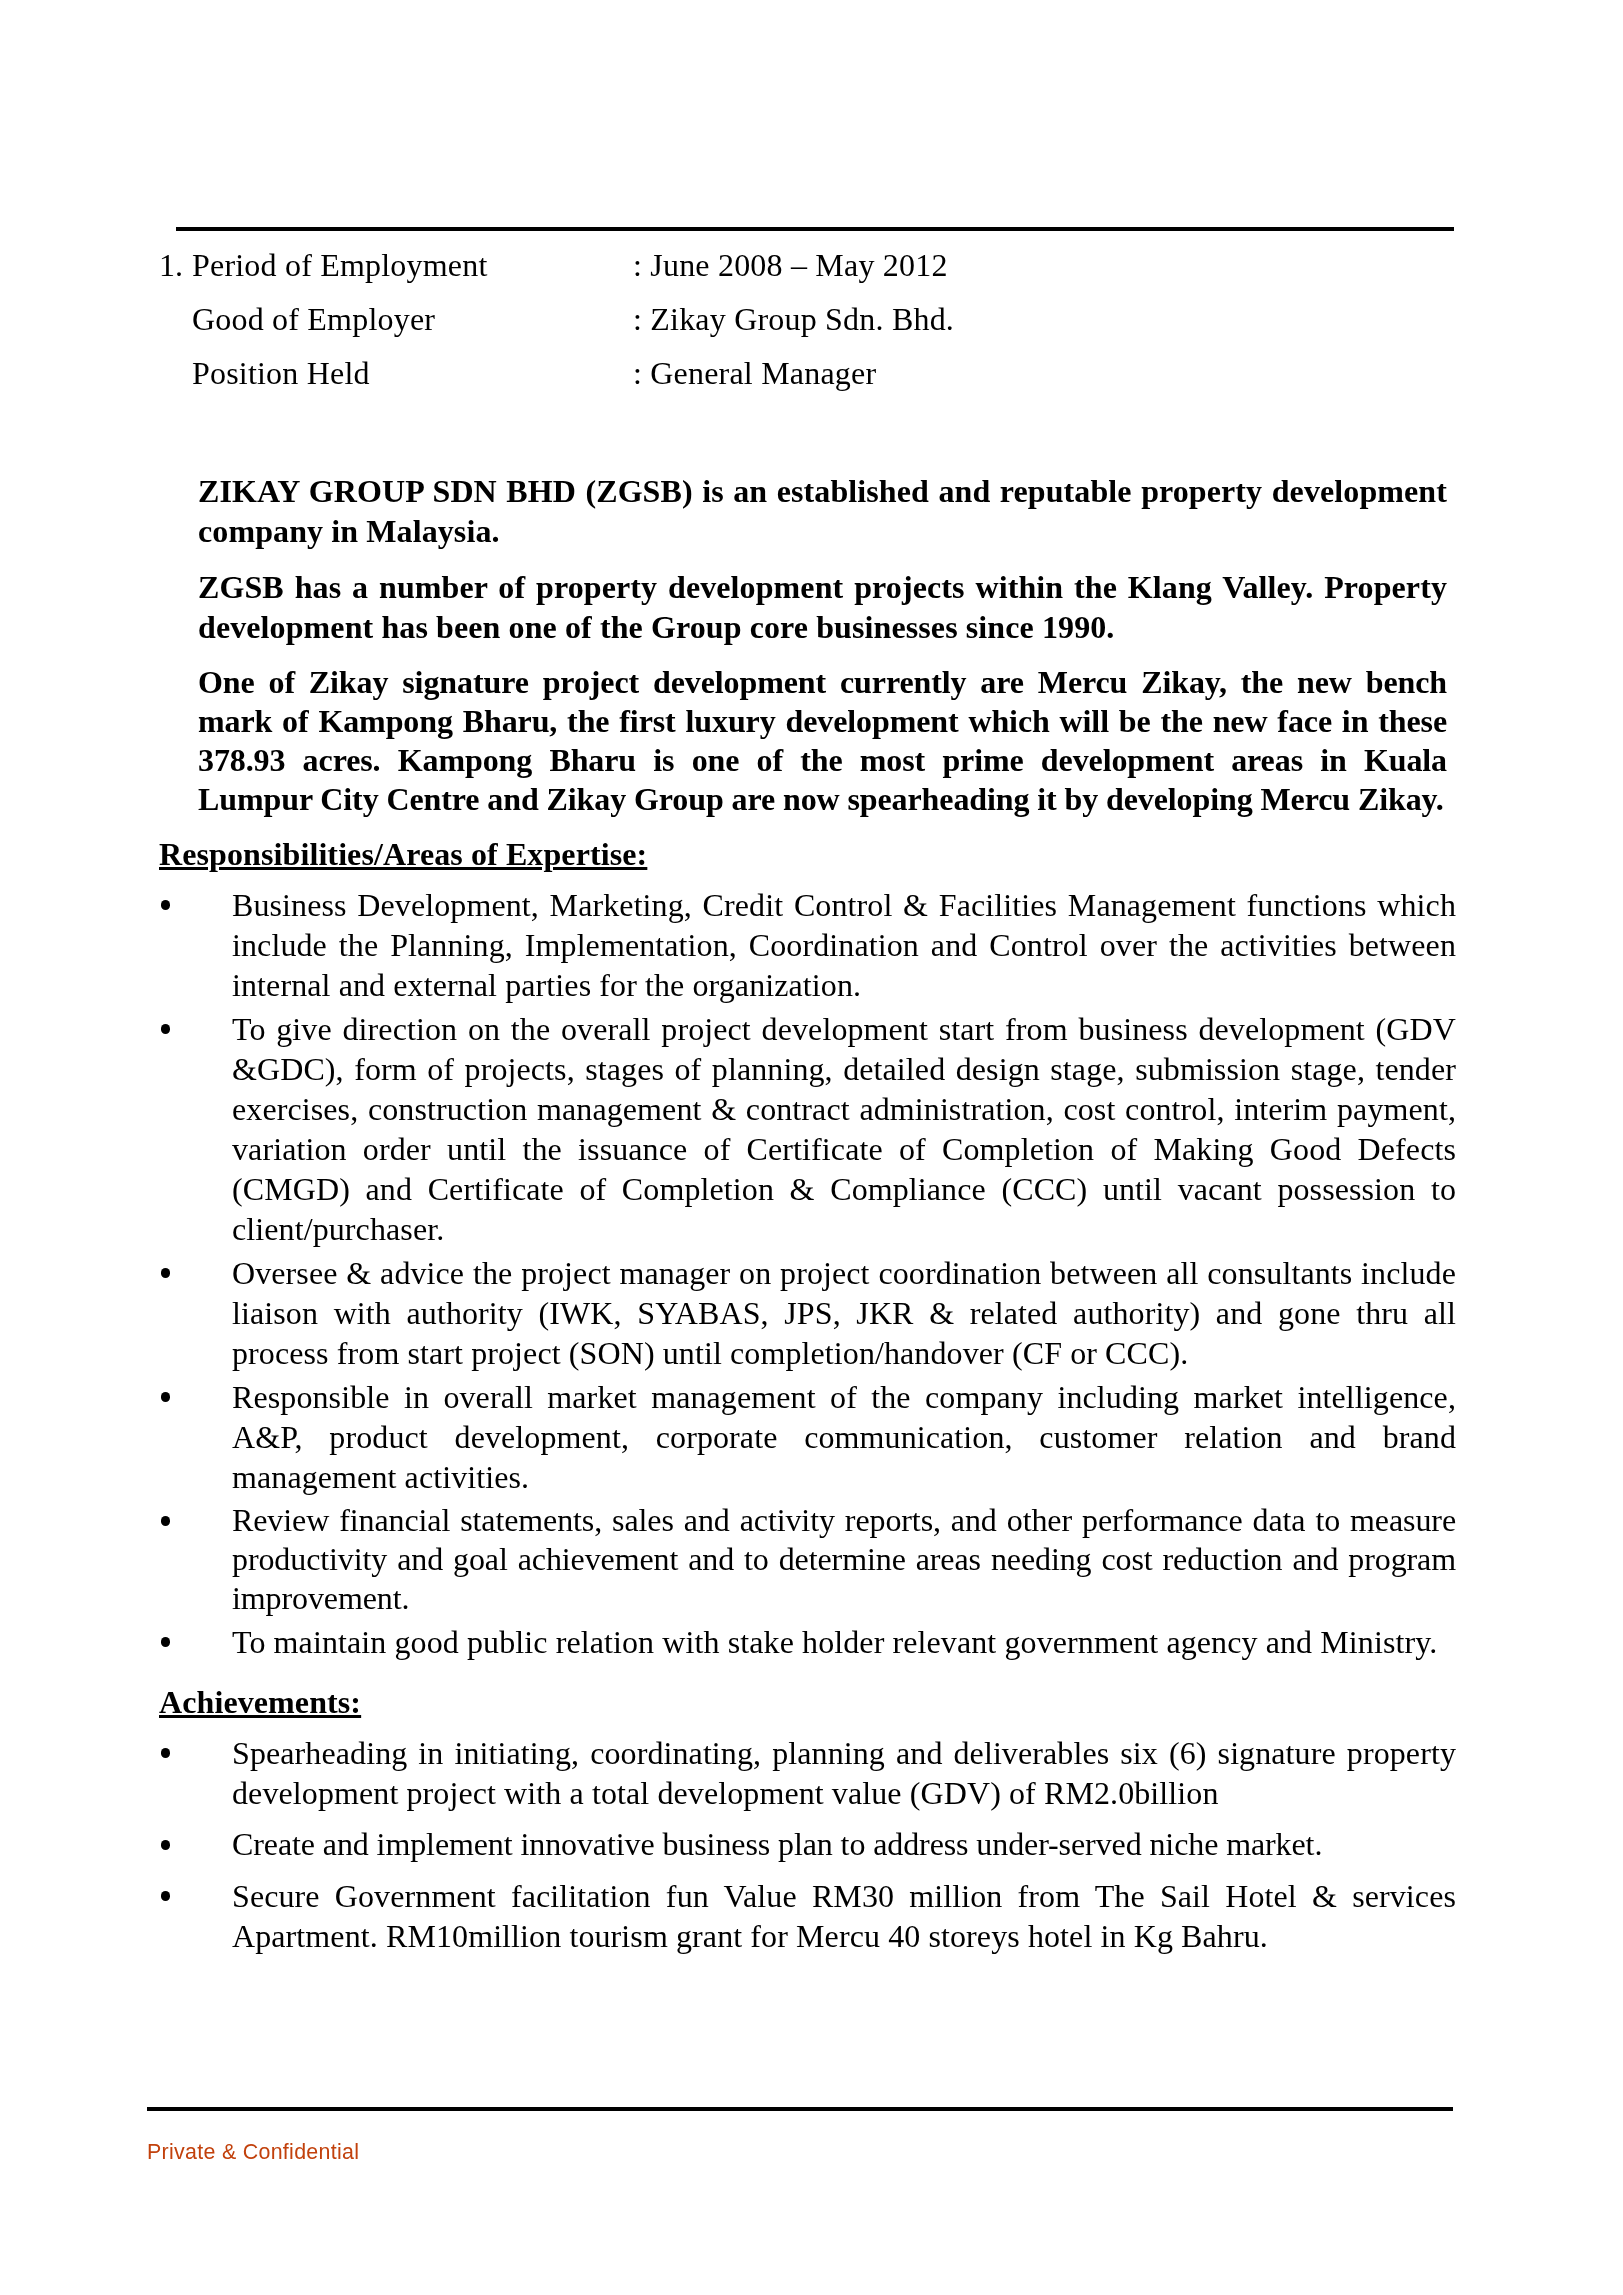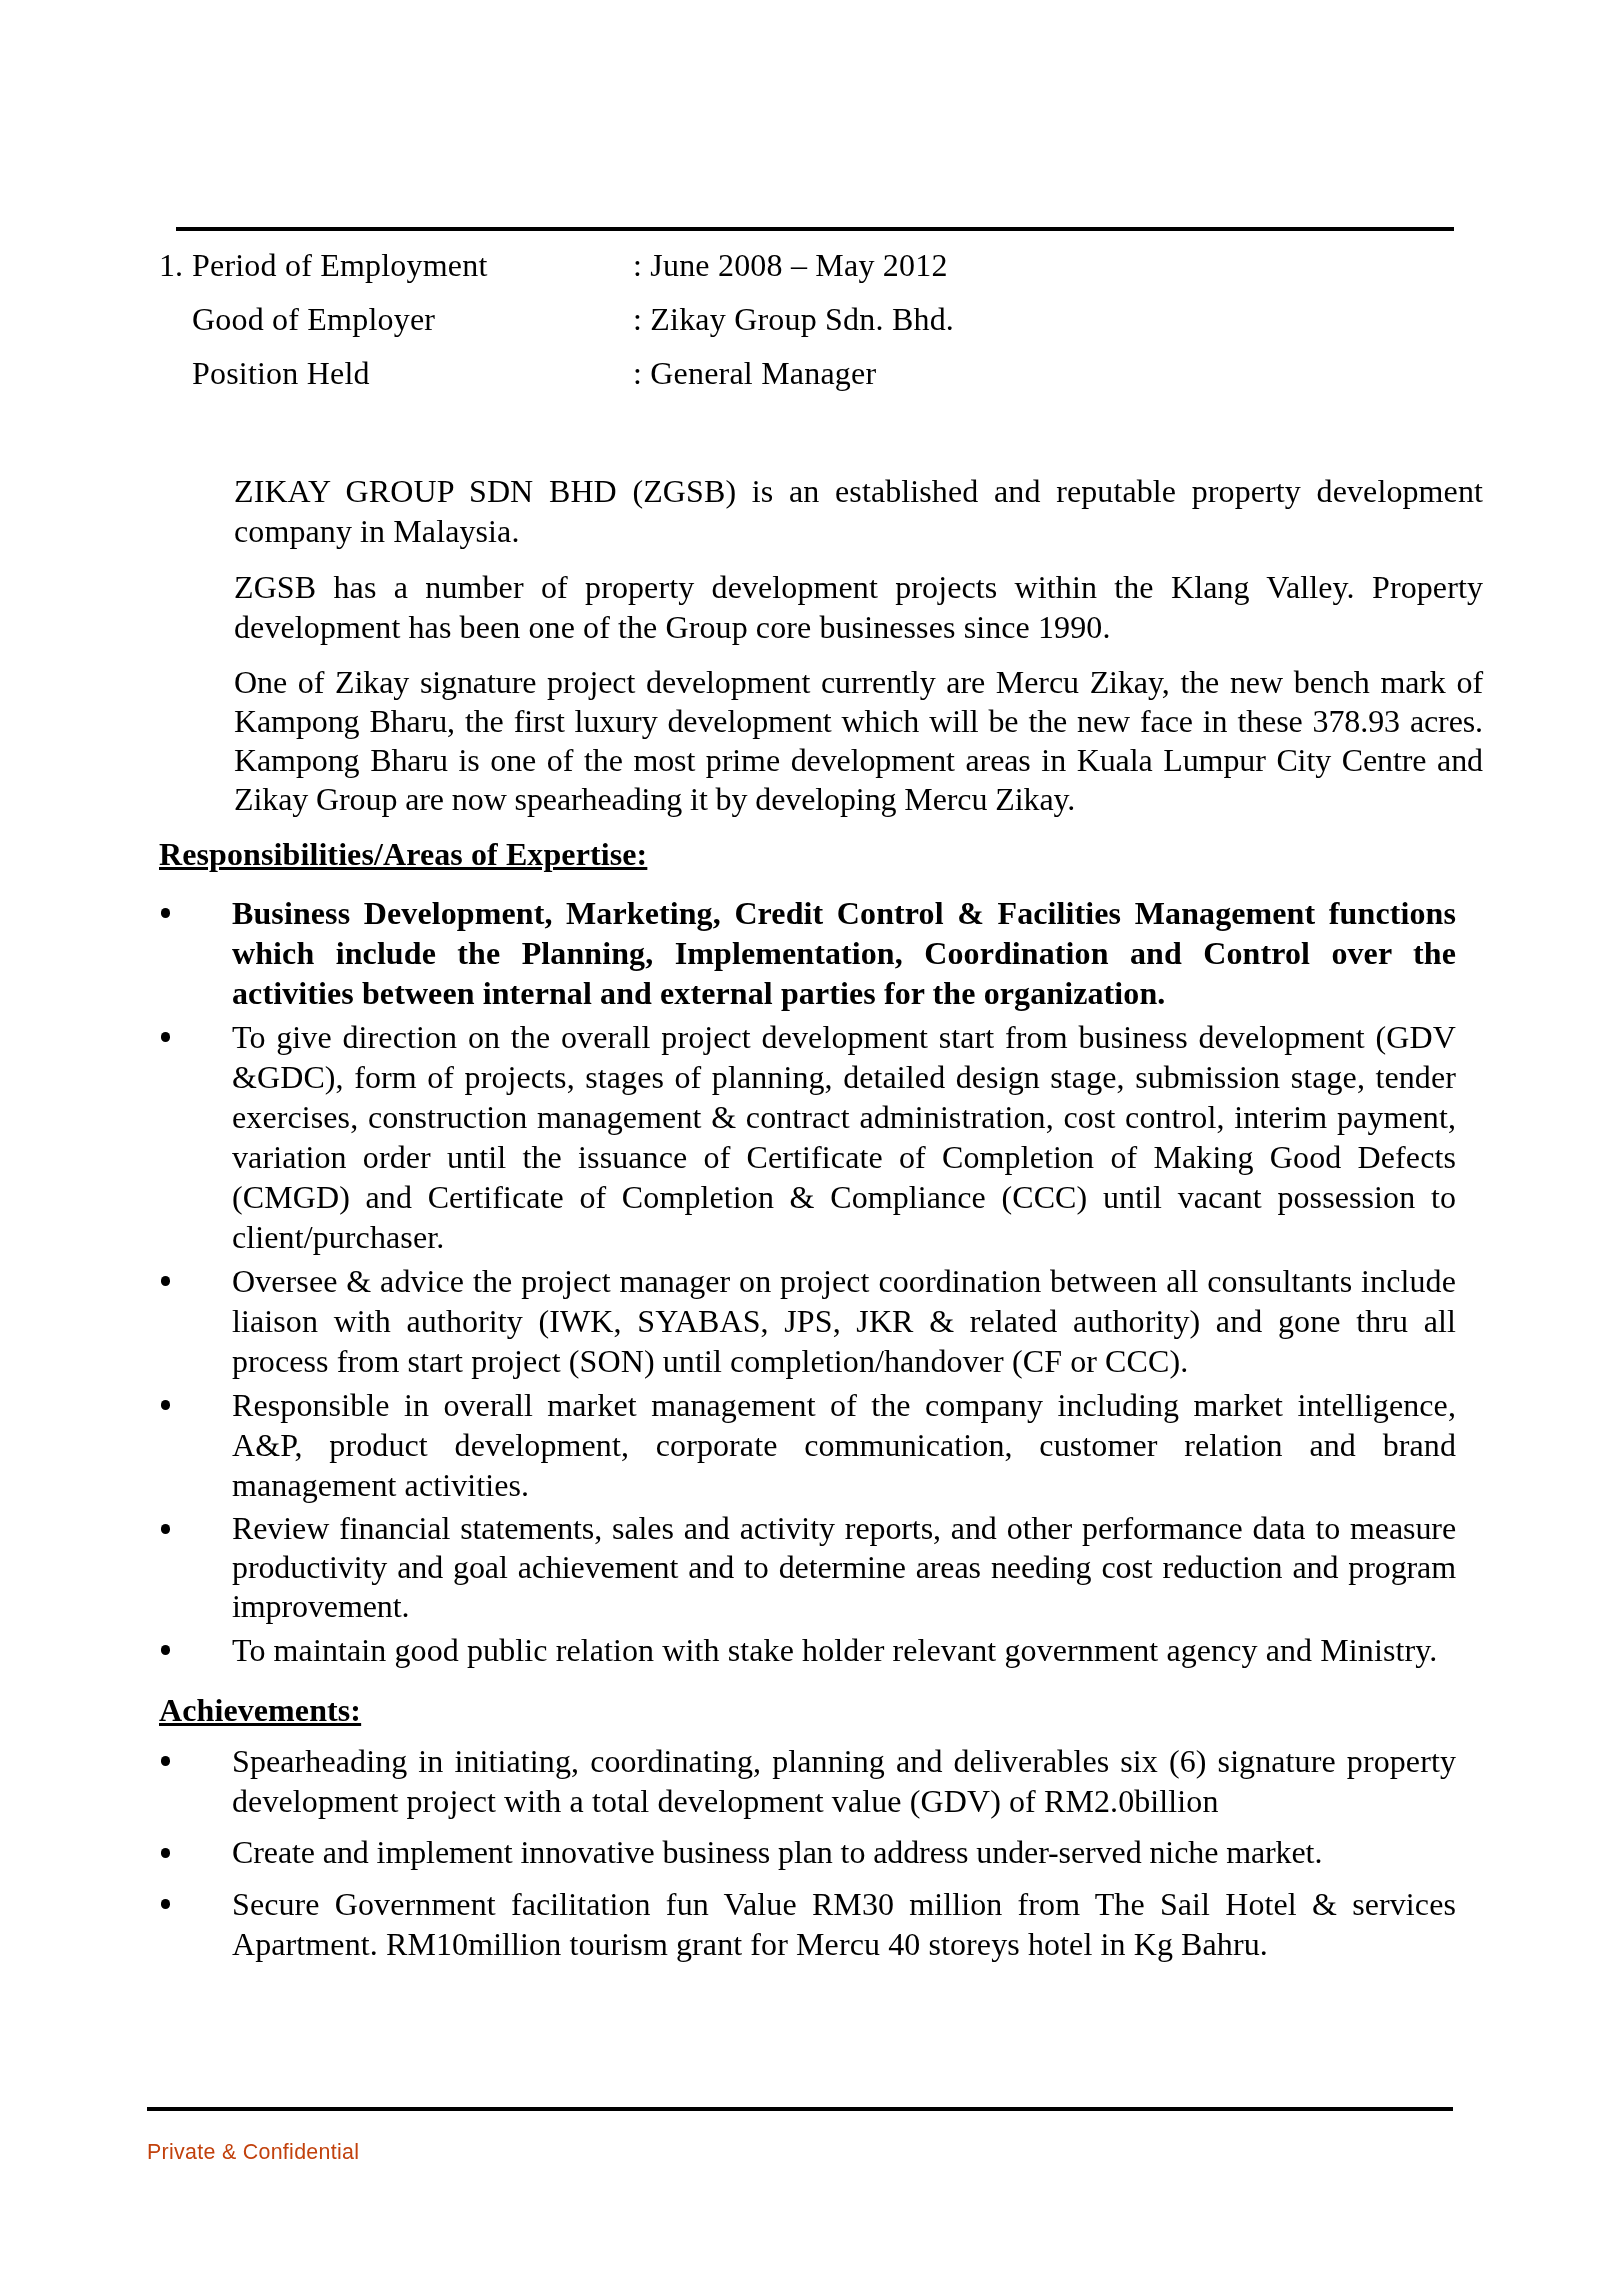--- a/index.html
+++ b/index.html
@@ -95,22 +95,23 @@
     font-size: 32px;
     line-height: 40px;
     text-align: justify;
     text-justify: inter-word;
     margin: 0 0 6.3px 0;
     padding: 0;
     letter-spacing: 0.1px;
   }
   .para-block {
     margin-top: 71px;
-    margin-left: 75px;
+    margin-left: 39px;
     width: 1249px;
+    font-weight: bold;
   }
   .para-block .para + .para {
     margin-top: 16px;
   }
   .para-tight {
     line-height: 39px;
     letter-spacing: -0.1px;
   }
 
   
@@ -148,22 +149,21 @@
     width: 9.5px;
     height: 9.5px;
     border-radius: 50%;
     background: #000000;
   }
   .bullet-item.tight {
     line-height: 39px;
     letter-spacing: -0.1px;
   }
   .list-responsibilities .bullet-item:first-child {
-    margin-top: 20px;
-    font-weight: bold;
+    margin-top: 12px;
   }
   .list-achievements .bullet-item {
     margin-top: 12px;
   }
 </style>
 </head>
 <body>
 
 <div class="page">
 

